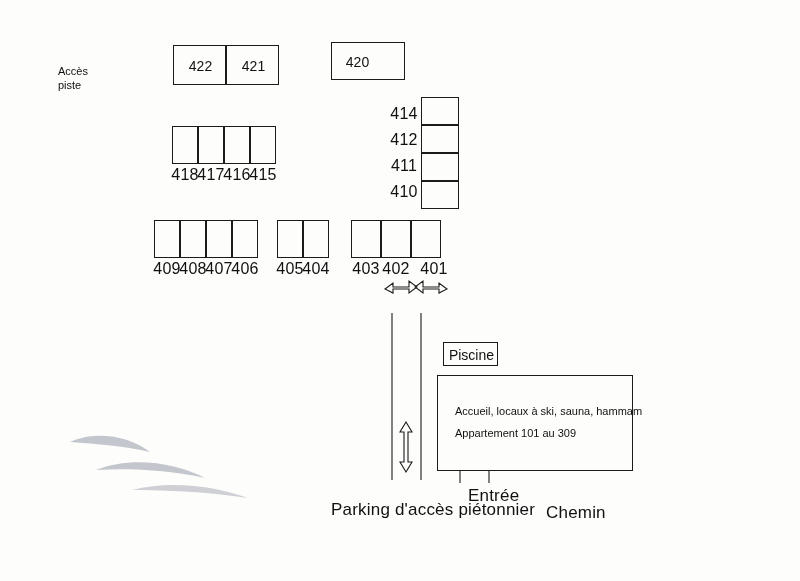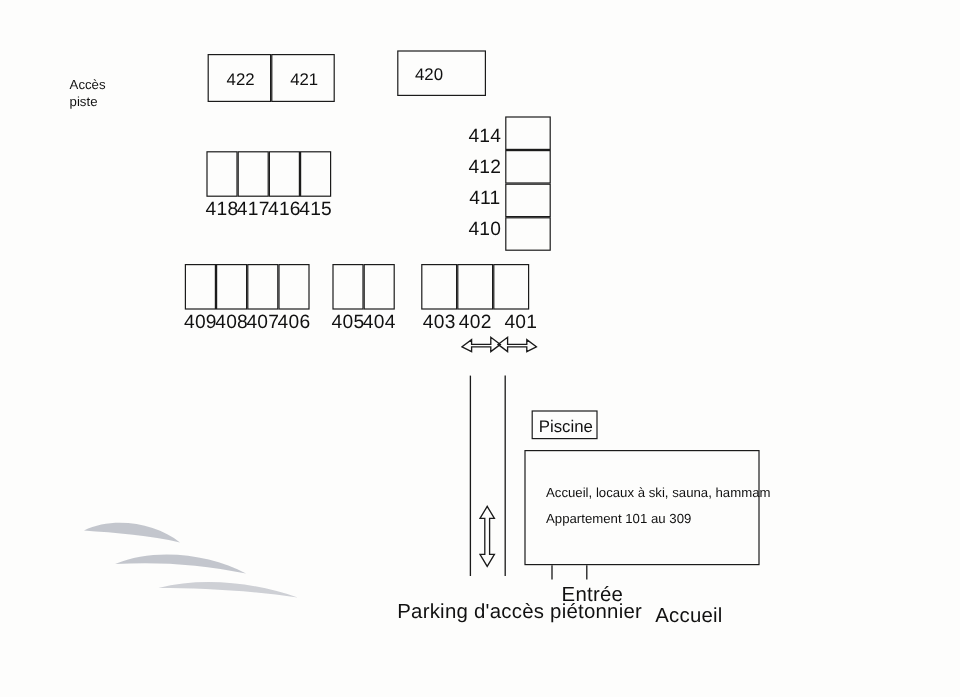--- a/index.html
+++ b/index.html
@@ -161,17 +161,17 @@
 
     <line x1="460" y1="471" x2="460" y2="483" stroke="#1b1b1b" stroke-width="1.1"></line>
     <line x1="489" y1="471" x2="489" y2="483" stroke="#1b1b1b" stroke-width="1.1"></line>
 
     <path d="M 70 442 C 95 430 130 436 150 452 C 126 446 96 444 70 442 Z" fill="#b9bcc4" opacity="0.85"></path>
     <path d="M 96 470 C 130 456 175 462 205 478 C 168 470 130 468 96 470 Z" fill="#b9bcc4" opacity="0.85"></path>
     <path d="M 132 490 C 170 480 215 486 248 498 C 208 492 168 490 132 490 Z" fill="#b9bcc4" opacity="0.7"></path>
   </svg>
 
   <div class="text-note" style="left:452px; top:486px;">Entrée</div>
-  <div class="text-note" style="left:530px; top:503px;">Accueil</div>
+  <div class="text-note" style="left:530px; top:503px;">Chemin</div>
   <div class="text-note" style="left:315px; top:500px;">Parking d'accès piétonnier</div>
 
 
 </div>
 
 </body></html>

